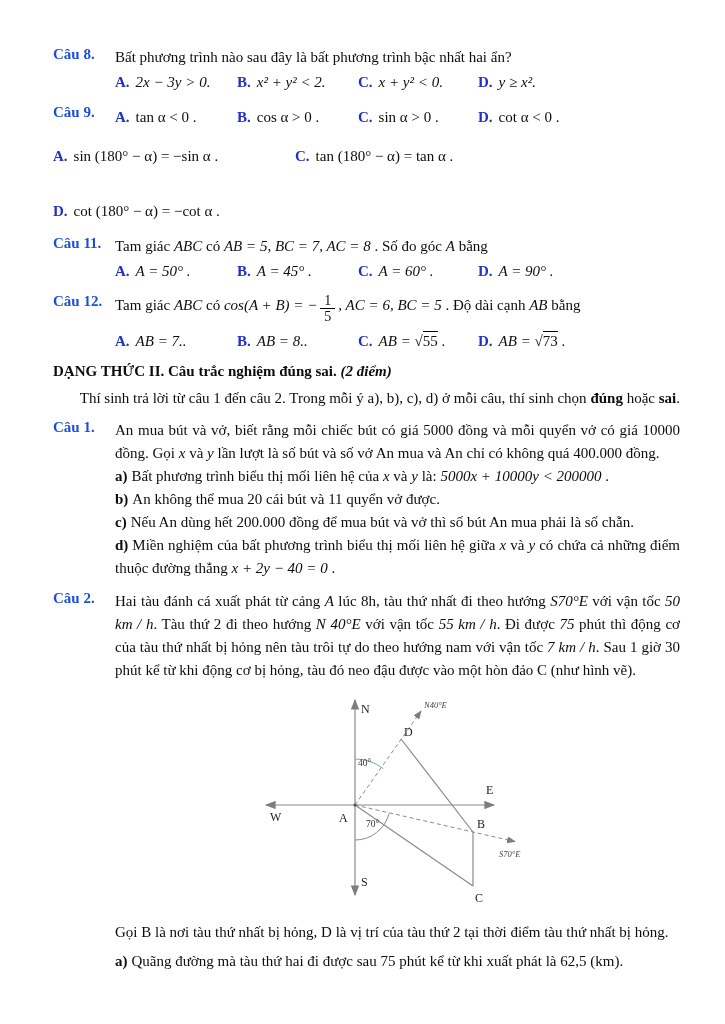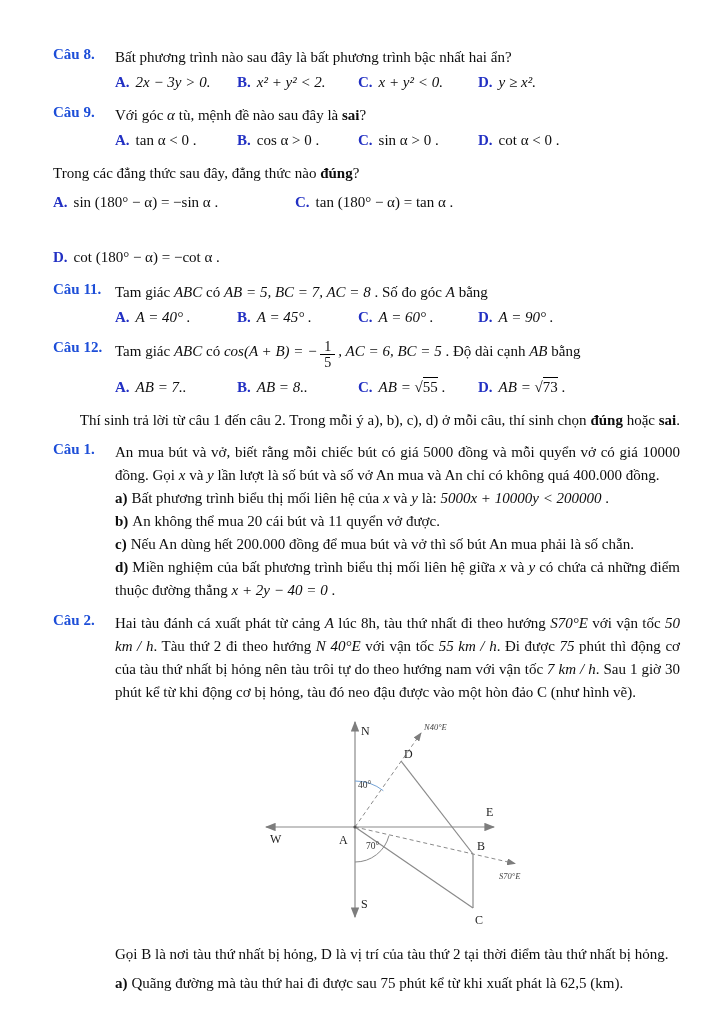--- a/index.html
+++ b/index.html
@@ -51,67 +51,66 @@
         <div class="opt"><span class="letter">B.</span><span class="i">x² + y² &lt; 2.</span></div>
         <div class="opt"><span class="letter">C.</span><span class="i">x + y² &lt; 0.</span></div>
         <div class="opt"><span class="letter">D.</span><span class="i">y ≥ x².</span></div>
       </div>
     </div>
   </div>
 
   <div class="q">
     <span class="qlabel">Câu 9.</span>
     <div class="qbody">
-      <div class="stem"><span>Với góc </span><span class="i">α</span><span> tù, mệnh đề nào sau đây là </span><span class="b">sai</span><span>?</span></div>
       <div class="opts opts4">
         <div class="opt"><span class="letter">A.</span><span>tan α &lt; 0 .</span></div>
         <div class="opt"><span class="letter">B.</span><span>cos α &gt; 0 .</span></div>
         <div class="opt"><span class="letter">C.</span><span>sin α &gt; 0 .</span></div>
         <div class="opt"><span class="letter">D.</span><span>cot α &lt; 0 .</span></div>
       </div>
     </div>
   </div>
 
   <div class="q">
     <div class="qbody">
-      <div class="stem"><span>Trong các đẳng thức sau đây, đẳng thức nào </span><span class="b">đúng</span><span>?</span></div>
       <div class="opts opts2">
         <div class="opt"><span class="letter">A.</span><span>sin (180° − α) = −sin α .</span></div>
         <div class="opt"><span class="letter">C.</span><span>tan (180° − α) = tan α .</span></div>
         <div class="opt"><span class="letter">D.</span><span>cot (180° − α) = −cot α .</span></div>
       </div>
     </div>
   </div>
 
   <div class="q">
     <span class="qlabel">Câu 11.</span>
     <div class="qbody">
       <div class="stem"><span>Tam giác </span><span class="i">ABC</span><span> có </span><span class="i">AB = 5, BC = 7, AC = 8</span><span> . Số đo góc </span><span class="i">A</span><span> bằng</span></div>
       <div class="opts opts4">
-        <div class="opt"><span class="letter">A.</span><span class="i">A = 40° .</span></div>
+        <div class="opt"><span class="letter">A.</span><span class="i">A = 50° .</span></div>
         <div class="opt"><span class="letter">B.</span><span class="i">A = 45° .</span></div>
         <div class="opt"><span class="letter">C.</span><span class="i">A = 60° .</span></div>
         <div class="opt"><span class="letter">D.</span><span class="i">A = 90° .</span></div>
       </div>
     </div>
   </div>
 
   <div class="q">
     <span class="qlabel">Câu 12.</span>
     <div class="qbody">
       <div class="stem"><span>Tam giác </span><span class="i">ABC</span><span> có </span><span class="i">cos(A + B) = −</span><span class="frac"><span class="fnum">1</span><span class="fden">5</span></span><span class="i">, AC = 6, BC = 5</span><span> . Độ dài cạnh </span><span class="i">AB</span><span> bằng</span></div>
       <div class="opts opts4 mt6">
         <div class="opt"><span class="letter">A.</span><span class="i">AB = 7..</span></div>
         <div class="opt"><span class="letter">B.</span><span class="i">AB = 8..</span></div>
         <div class="opt"><span class="letter">C.</span><span class="i">AB = </span><span class="sqrt">√<span class="rn">55</span></span><span> .</span></div>
         <div class="opt"><span class="letter">D.</span><span class="i">AB = </span><span class="sqrt">√<span class="rn">73</span></span><span> .</span></div>
       </div>
     </div>
   </div>
 
+  <div class="sec-head"><span>DẠNG THỨC II. Câu trắc nghiệm đúng sai.</span> <span class="bi">(2 điểm)</span></div>
   <div class="note"><span>Thí sinh trả lời từ câu 1 đến câu 2. Trong mỗi ý a), b), c), d) ở mỗi câu, thí sinh chọn </span><span class="b">đúng</span><span> hoặc </span><span class="b">sai</span><span>.</span></div>
 
   <div class="q">
     <span class="qlabel">Câu 1.</span>
     <div class="qbody">
       <div class="para"><span>An mua bút và vở, biết rằng mỗi chiếc bút có giá 5000 đồng và mỗi quyển vở có giá 10000 đồng. Gọi </span><span class="i">x</span><span> và </span><span class="i">y</span><span> lần lượt là số bút và số vở An mua và An chỉ có không quá 400.000 đồng.</span></div>
       <div class="tf-item"><span class="ilabel">a)</span><span>Bất phương trình biểu thị mối liên hệ của </span><span class="i">x</span><span> và </span><span class="i">y</span><span> là: </span><span class="i">5000x + 10000y &lt; 200000</span><span> .</span></div>
       <div class="tf-item"><span class="ilabel">b)</span><span>An không thể mua 20 cái bút và 11 quyển vở được.</span></div>
       <div class="tf-item"><span class="ilabel">c)</span><span>Nếu An dùng hết 200.000 đồng để mua bút và vở thì số bút An mua phải là số chẵn.</span></div>
       <div class="tf-item"><span class="ilabel">d)</span><span>Miền nghiệm của bất phương trình biểu thị mối liên hệ giữa </span><span class="i">x</span><span> và </span><span class="i">y</span><span> có chứa cả những điểm thuộc đường thẳng </span><span class="i">x + 2y − 40 = 0</span><span> .</span></div>

